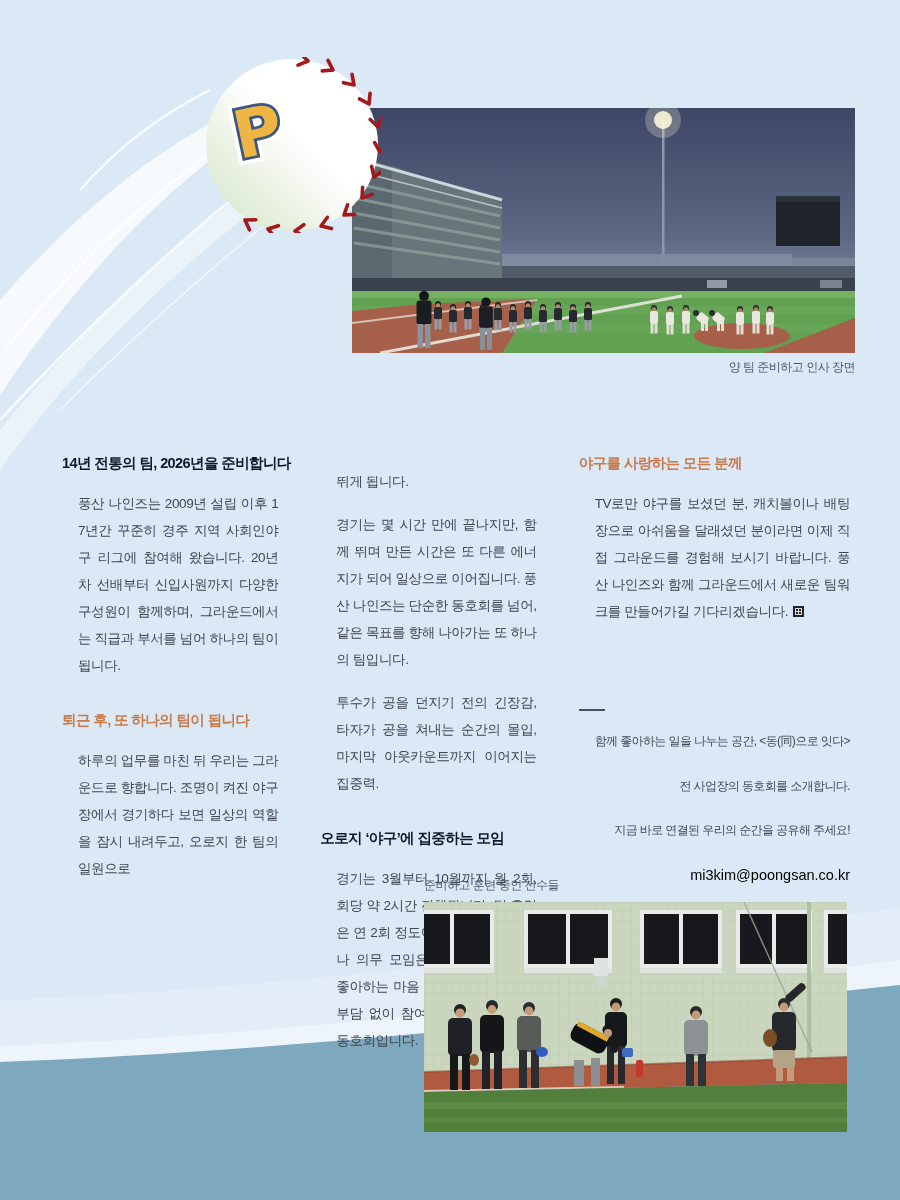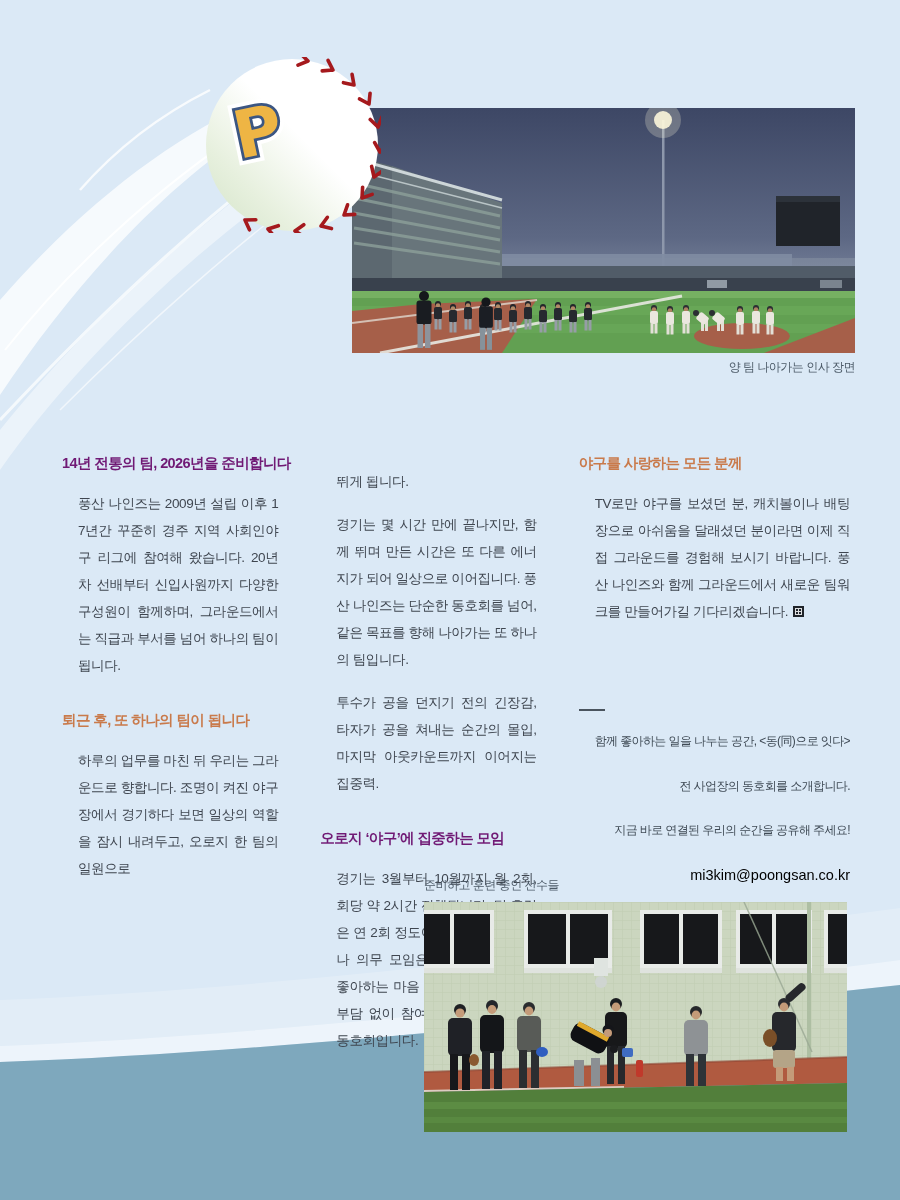--- a/index.html
+++ b/index.html
@@ -26,21 +26,21 @@
   .cap-top{left:352px;top:359px;width:503px;text-align:right;}
   .cap-bottom{left:424px;top:877px;}
 
   
   .columns{position:absolute;left:62px;top:452px;width:804px;z-index:2;
            display:grid;grid-template-columns:1fr 1fr 1fr;gap:26px;}
   .col{font-size:13.5px;line-height:27px;color:#3f4650;text-align:justify;
        letter-spacing:-0.4px;word-break:break-all;}
   .sec{font-size:14.5px;line-height:22px;font-weight:bold;margin:0 0 11px;
        letter-spacing:-0.6px;white-space:nowrap;text-align:left;}
-  .sec.teal{color:#701a75;}
+  .sec.teal{color:#0f172a;}
   .sec.orange{color:#c97a4b;}
   .sec.mt{margin-top:30px;}
   .col p{margin:16px;}
 
   .endmark{display:inline-block;width:11px;height:11px;background:#20242a;
            margin-left:5px;vertical-align:-1px;position:relative;}
   .endmark::before{content:"";position:absolute;inset:2px;opacity:.85;
      background-image:repeating-linear-gradient(0deg,#fff 0 1px,transparent 1px 3px),
                       repeating-linear-gradient(90deg,#fff 0 1px,transparent 1px 3px);}
 
@@ -155,21 +155,21 @@
     <rect x="1" y="28" width="5.5" height="24" fill="#8d939c"></rect>
   </g>
   <g transform="translate(134,194) scale(0.92)">
     <circle cx="0" cy="0" r="5" fill="#15171b"></circle>
     <rect x="-7.5" y="4.5" width="15" height="24" rx="3" fill="#1b1e24"></rect>
     <rect x="-6.5" y="28" width="5.5" height="24" fill="#86929b"></rect>
     <rect x="1" y="28" width="5.5" height="24" fill="#86929b"></rect>
   </g>
 </svg>
 </div>
-<div class="caption cap-top">양 팀 나아가는 인사 장면</div>
+<div class="caption cap-top">양 팀 준비하고 인사 장면</div>
 
 <svg class="layer ball" viewBox="0 0 176 176">
   <defs>
     <linearGradient id="ballg" x1="1" y1="0" x2="0" y2="1">
       <stop offset="0" stop-color="#ffffff"></stop>
         <stop offset="0.45" stop-color="#ffffff"></stop>
       <stop offset="0.75" stop-color="#e7f0de"></stop>
         <stop offset="1" stop-color="#d3e4c8"></stop>
     </linearGradient>
     <path id="st" d="M0,0 L-9,-6 M0,0 L-9,6" stroke="#a5191d" stroke-width="3.6" stroke-linecap="round" fill="none"></path>

